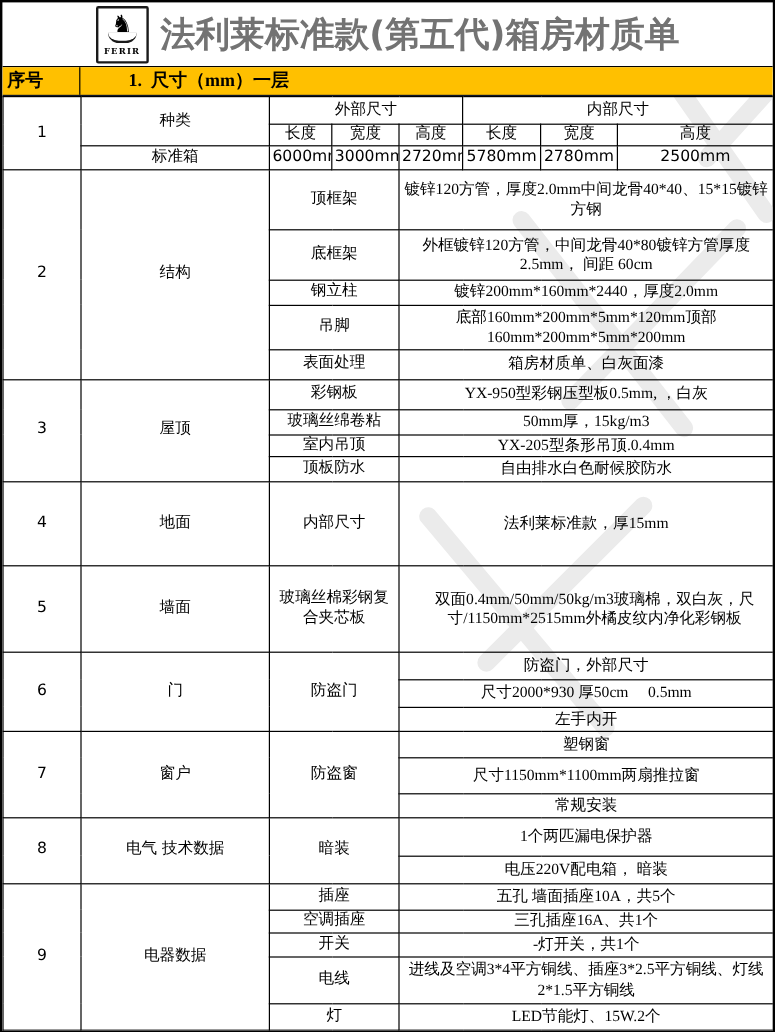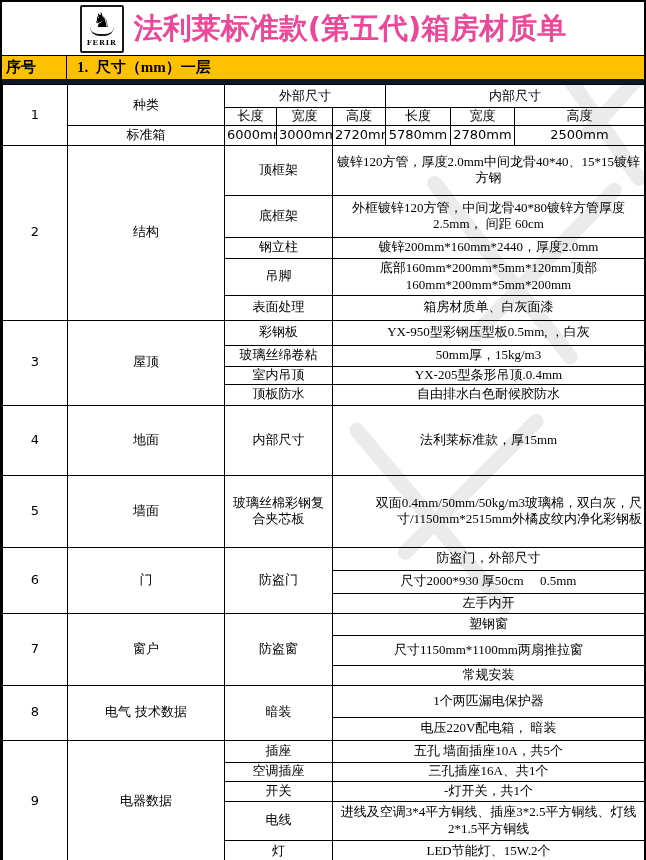--- a/index.html
+++ b/index.html
@@ -7,30 +7,30 @@
   .sheet{position:relative;width:642px;border:2px solid #000;background:#fff;overflow:hidden;}
   
   .watermark{position:absolute;inset:0;z-index:0;pointer-events:none;}
   .wm-stroke{position:absolute;height:15px;border-radius:8px;background:#ebebeb;transform-origin:left center;}
   
   .header-row{position:relative;z-index:1;height:53px;display:flex;align-items:center;justify-content:center;gap:10px;border-bottom:1px solid #000;}
   .logo-box{width:40px;height:44px;border:2px solid #1a1a1a;border-radius:2px;display:flex;flex-direction:column;align-items:center;justify-content:center;background:#fff;}
   .logo-horse{font-size:20px;line-height:20px;}
   .logo-wing{width:24px;height:7px;border-bottom:2px solid #1a1a1a;border-radius:0 0 14px 14px;margin-top:-3px;}
   .logo-text{font-family:"DejaVu Serif","Liberation Serif",serif;font-size:7px;font-weight:bold;letter-spacing:1px;margin-top:2px;}
-  .doc-title{color:#ec4899;font-size:29px;font-weight:bold;letter-spacing:0px;white-space:nowrap;}
-  
-  .section-bar{position:relative;z-index:1;display:flex;height:23px;background:#FFC000;border-bottom:5px solid #0f172a;font-weight:bold;font-size:15px;}
+  .doc-title{color:#737373;font-size:29px;font-weight:bold;letter-spacing:0px;white-space:nowrap;}
+  
+  .section-bar{position:relative;z-index:1;display:flex;height:23px;background:#FFC000;border-bottom:1px solid #0f172a;font-weight:bold;font-size:15px;gap:30px;}
   .section-index{width:65px;box-sizing:border-box;border-right:1px solid #000;display:flex;align-items:center;padding-left:4px;}
   .section-title{flex:1;display:flex;align-items:center;padding-left:10px;white-space:pre;font-family:Liberation Serif, serif;}
   
   table{position:relative;z-index:1;border-collapse:collapse;table-layout:fixed;width:642px;background:transparent;}
   td{border:1px solid #000;text-align:center;vertical-align:middle;font-size:13px;line-height:1.3;padding:0 2px;overflow:hidden;background:transparent;}
   td.desc{white-space:pre-wrap;font-family:Liberation Serif, serif;}
-  td.left{text-align:right;padding-left:16px;margin-left:29px;}
+  td.left{text-align:center;padding-left:16px;margin-left:29px;}
 </style>
 </head>
 <body>
 
 <div class="sheet">
 
   <div class="watermark">
     <div class="wm-stroke" style="left:555px;top:52px;width:150px;transform:rotate(55deg);"></div>
     <div class="wm-stroke" style="left:582px;top:128px;width:120px;transform:rotate(-48deg);"></div>
     <div class="wm-stroke" style="left:428px;top:168px;width:235px;transform:rotate(52deg);"></div>

